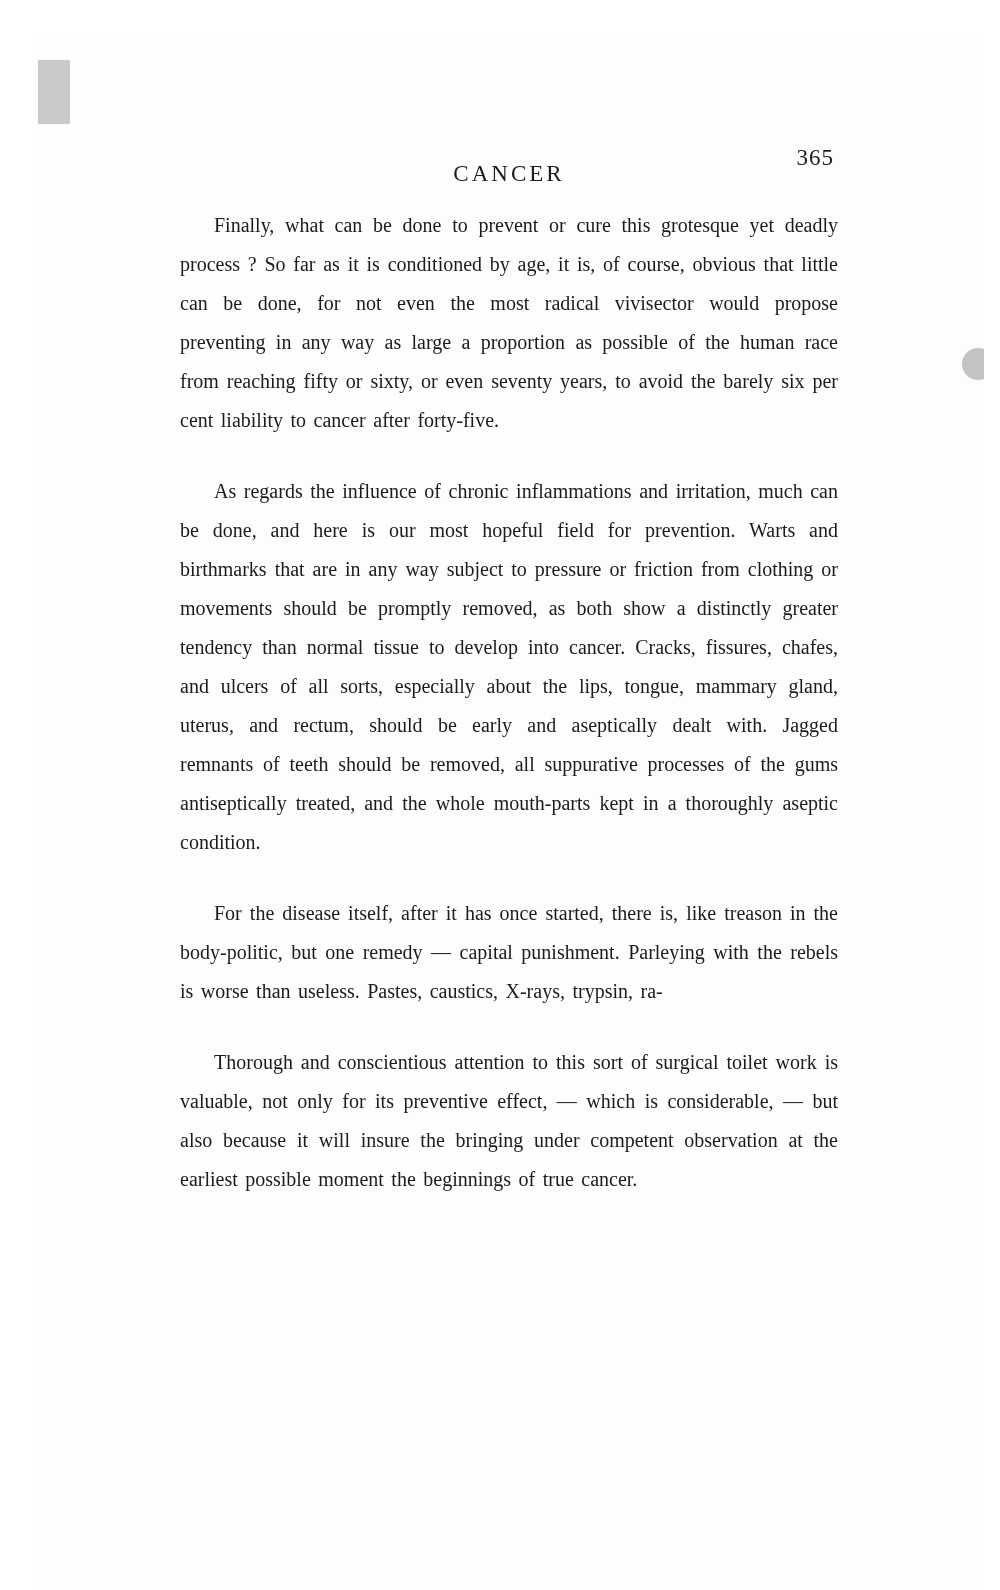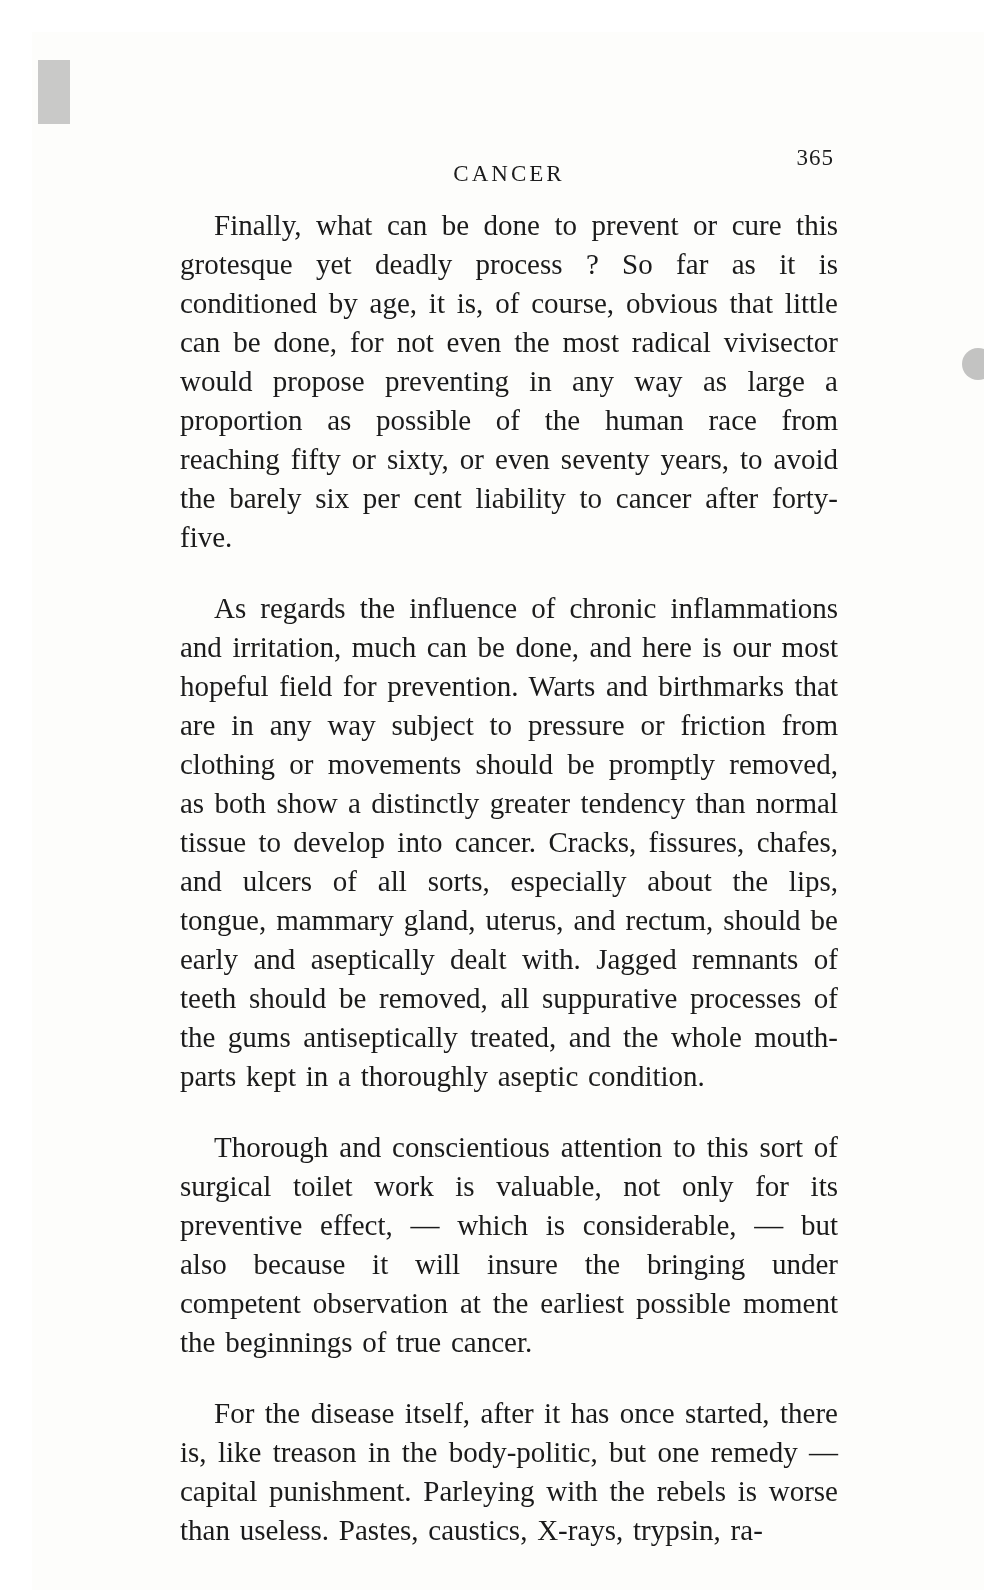--- a/index.html
+++ b/index.html
@@ -36,21 +36,21 @@
     letter-spacing: 1px;
     color: #1d1d1d;
   }
   .text-block {
     position: absolute;
     left: 116px;
     top: 142px;
     width: 722px;
   }
   .para {
-    font-size: 29px;
+    font-size: 20px;
     line-height: 39px;
     text-align: justify;
     text-indent: 34px;
     word-spacing: 2.5px;
     color: #1b1b1b;
   }
   .scan-artifact {
     position: absolute;
     background: #8a8a8a;
   }
@@ -67,16 +67,16 @@
   <div class="scan-artifact a3"></div>
 
   <div class="header">
     <span class="running-head">CANCER</span>
     <span class="page-number">365</span>
   </div>
 
   <div class="text-block">
     <p class="para">Finally, what can be done to prevent or cure this grotesque yet deadly process ? So far as it is conditioned by age, it is, of course, obvious that little can be done, for not even the most radical vivisector would propose preventing in any way as large a proportion as possible of the human race from reaching fifty or sixty, or even seventy years, to avoid the barely six per cent liability to cancer after forty-five.</p>
     <p class="para">As regards the influence of chronic inflammations and irritation, much can be done, and here is our most hopeful field for prevention. Warts and birthmarks that are in any way subject to pressure or friction from clothing or movements should be promptly removed, as both show a distinctly greater tendency than normal tissue to develop into cancer. Cracks, fissures, chafes, and ulcers of all sorts, especially about the lips, tongue, mammary gland, uterus, and rectum, should be early and aseptically dealt with. Jagged remnants of teeth should be removed, all suppurative processes of the gums antiseptically treated, and the whole mouth-parts kept in a thoroughly aseptic condition.</p>
+    <p class="para">For the disease itself, after it has once started, there is, like treason in the body-politic, but one remedy — capital punishment. Parleying with the rebels is worse than useless. Pastes, caustics, X-rays, trypsin, ra-</p>
     <p class="para">Thorough and conscientious attention to this sort of surgical toilet work is valuable, not only for its preventive effect, — which is considerable, — but also because it will insure the bringing under competent observation at the earliest possible moment the beginnings of true cancer.</p>
-    <p class="para">For the disease itself, after it has once started, there is, like treason in the body-politic, but one remedy — capital punishment. Parleying with the rebels is worse than useless. Pastes, caustics, X-rays, trypsin, ra-</p>
   </div>
 </div>
 
 </body></html>

